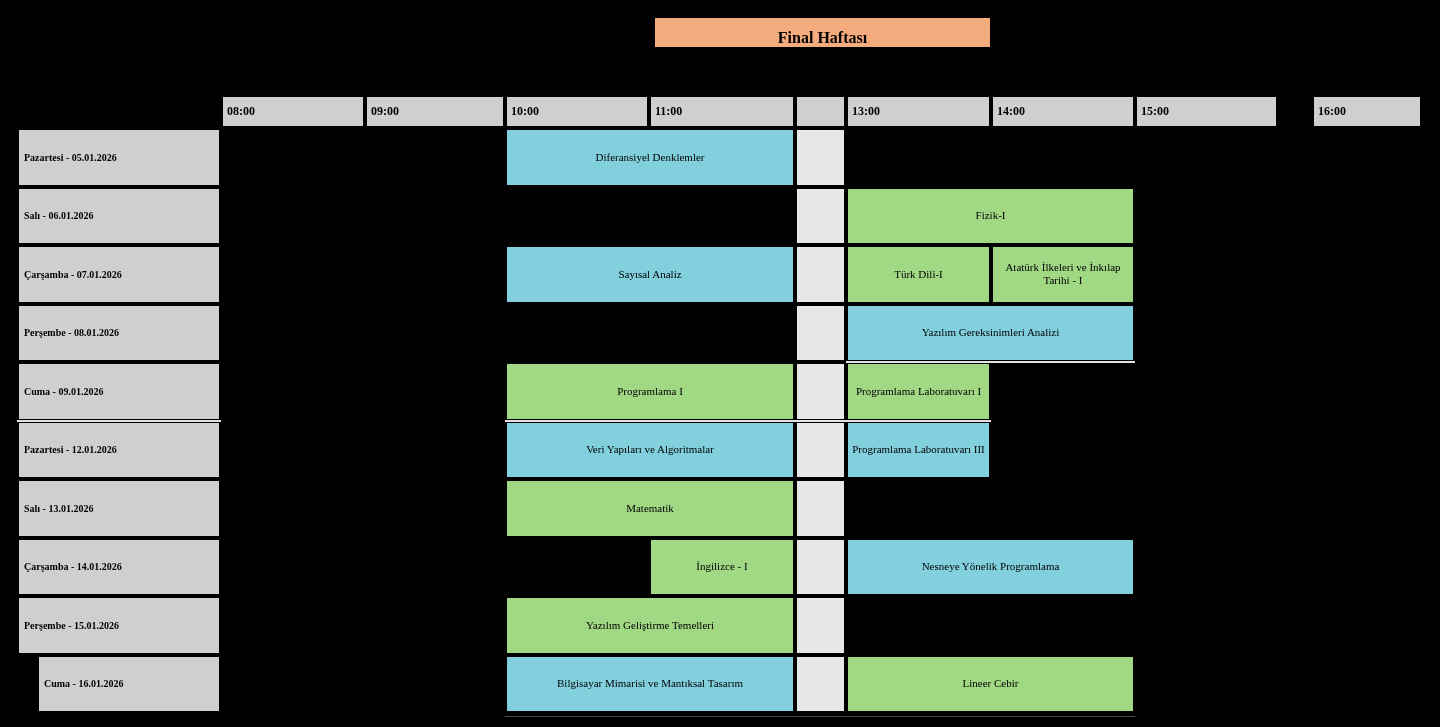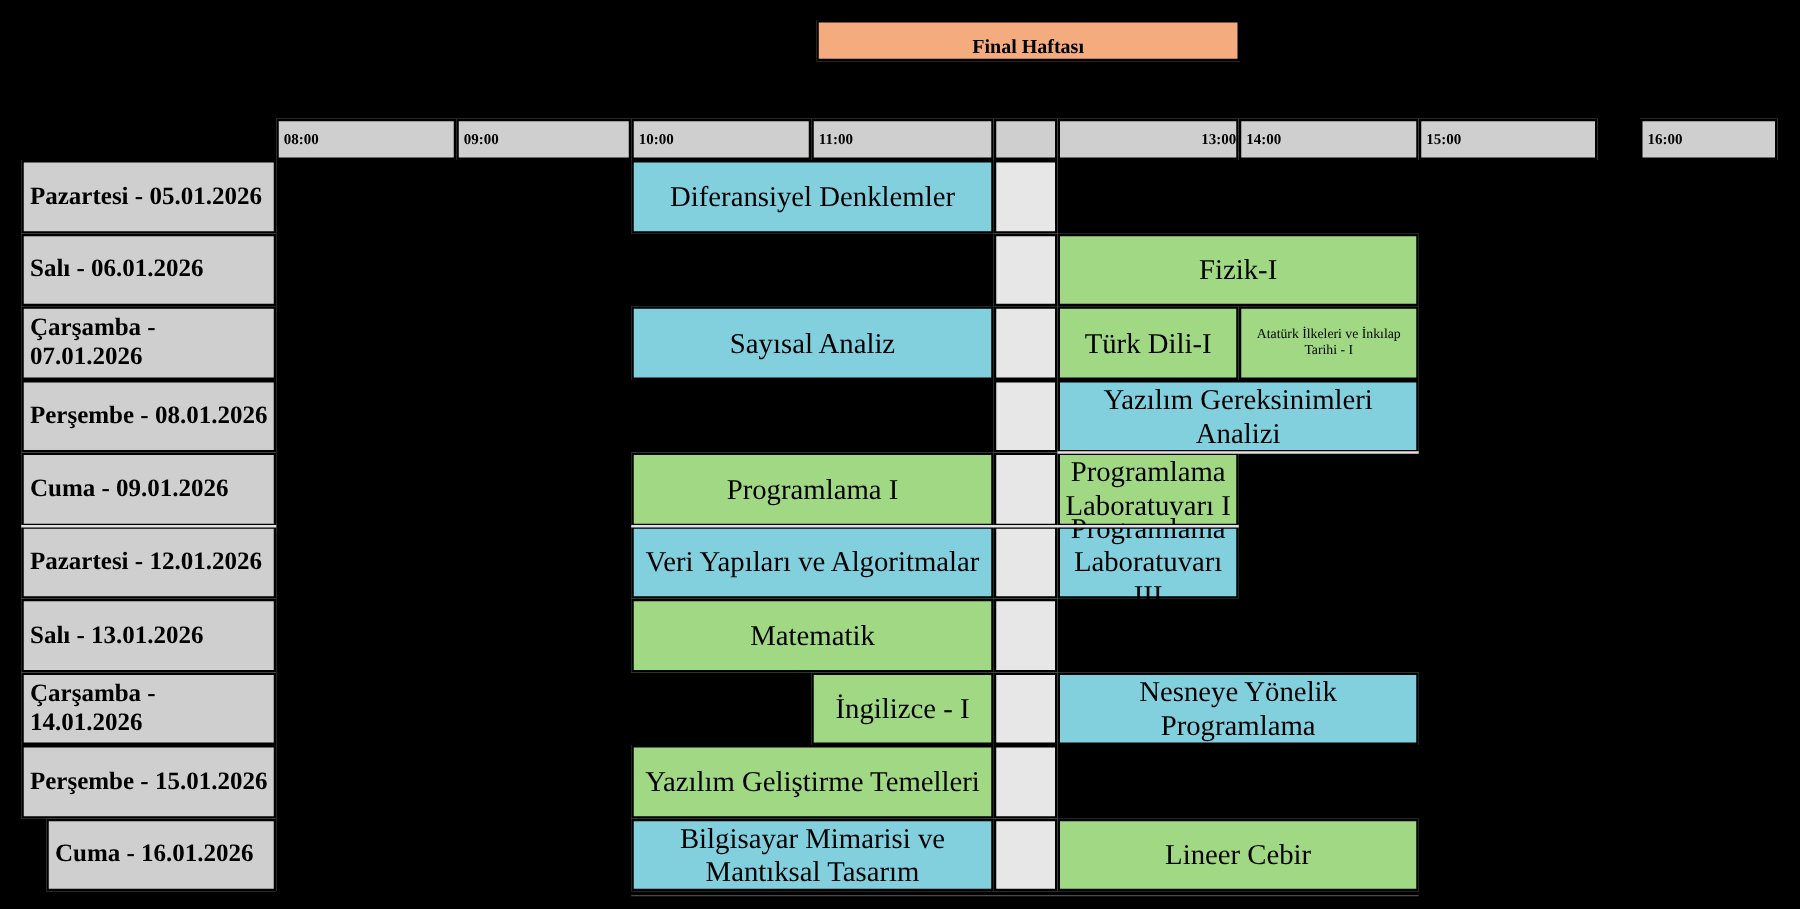--- a/index.html
+++ b/index.html
@@ -20,29 +20,29 @@
     grid-template-rows:33px repeat(10,58.5px);
   }
   .hcell{
     background:var(--hdr);border:2px solid #000;box-sizing:border-box;
     display:flex;align-items:center;padding-left:4px;
     font-weight:bold;font-size:12px;
   }
   .daycell{
     background:var(--hdr);border:2px solid #000;box-sizing:border-box;
     display:flex;align-items:center;padding-left:5px;
-    font-weight:bold;font-size:20px;
+    font-weight:bold;font-size:10px;
   }
   .breakcell{
     background:var(--brk);border:2px solid #000;box-sizing:border-box;
   }
   .course{
     border:2px solid #000;box-sizing:border-box;
     display:flex;align-items:center;justify-content:center;
-    text-align:center;font-size:23px;line-height:1.18;padding:0 3px;
+    text-align:center;font-size:11px;line-height:1.18;padding:0 3px;
   }
   .course.blue{background:var(--blue);}
   .course.green{background:var(--green);}
   .course.small{font-size:11px;line-height:1.25;}
   .sep{position:absolute;height:2px;background:#e2e2e2;}
   .sep.faint{background:#4a4a4a;height:1px;}
 </style>
 </head>
 <body>
 
@@ -57,21 +57,21 @@
     <div class="hcell" style="grid-area: 1 / 3;">
       <span>09:00</span>
     </div>
     <div class="hcell" style="grid-area: 1 / 4;">
       <span>10:00</span>
     </div>
     <div class="hcell" style="grid-area: 1 / 5;">
       <span>11:00</span>
     </div>
     <div class="hcell" style="grid-area: 1 / 6;"></div>
-    <div class="hcell" style="grid-area: 1 / 7; justify-content: flex-end;">
+    <div class="hcell" style="grid-area: 1 / 7;">
       <span>13:00</span>
     </div>
     <div class="hcell" style="grid-area: 1 / 8;">
       <span>14:00</span>
     </div>
     <div class="hcell" style="grid-area: 1 / 9;">
       <span>15:00</span>
     </div>
     <div class="hcell" style="grid-area: 1 / 10; margin-left: 34px;">
       <span>16:00</span>

